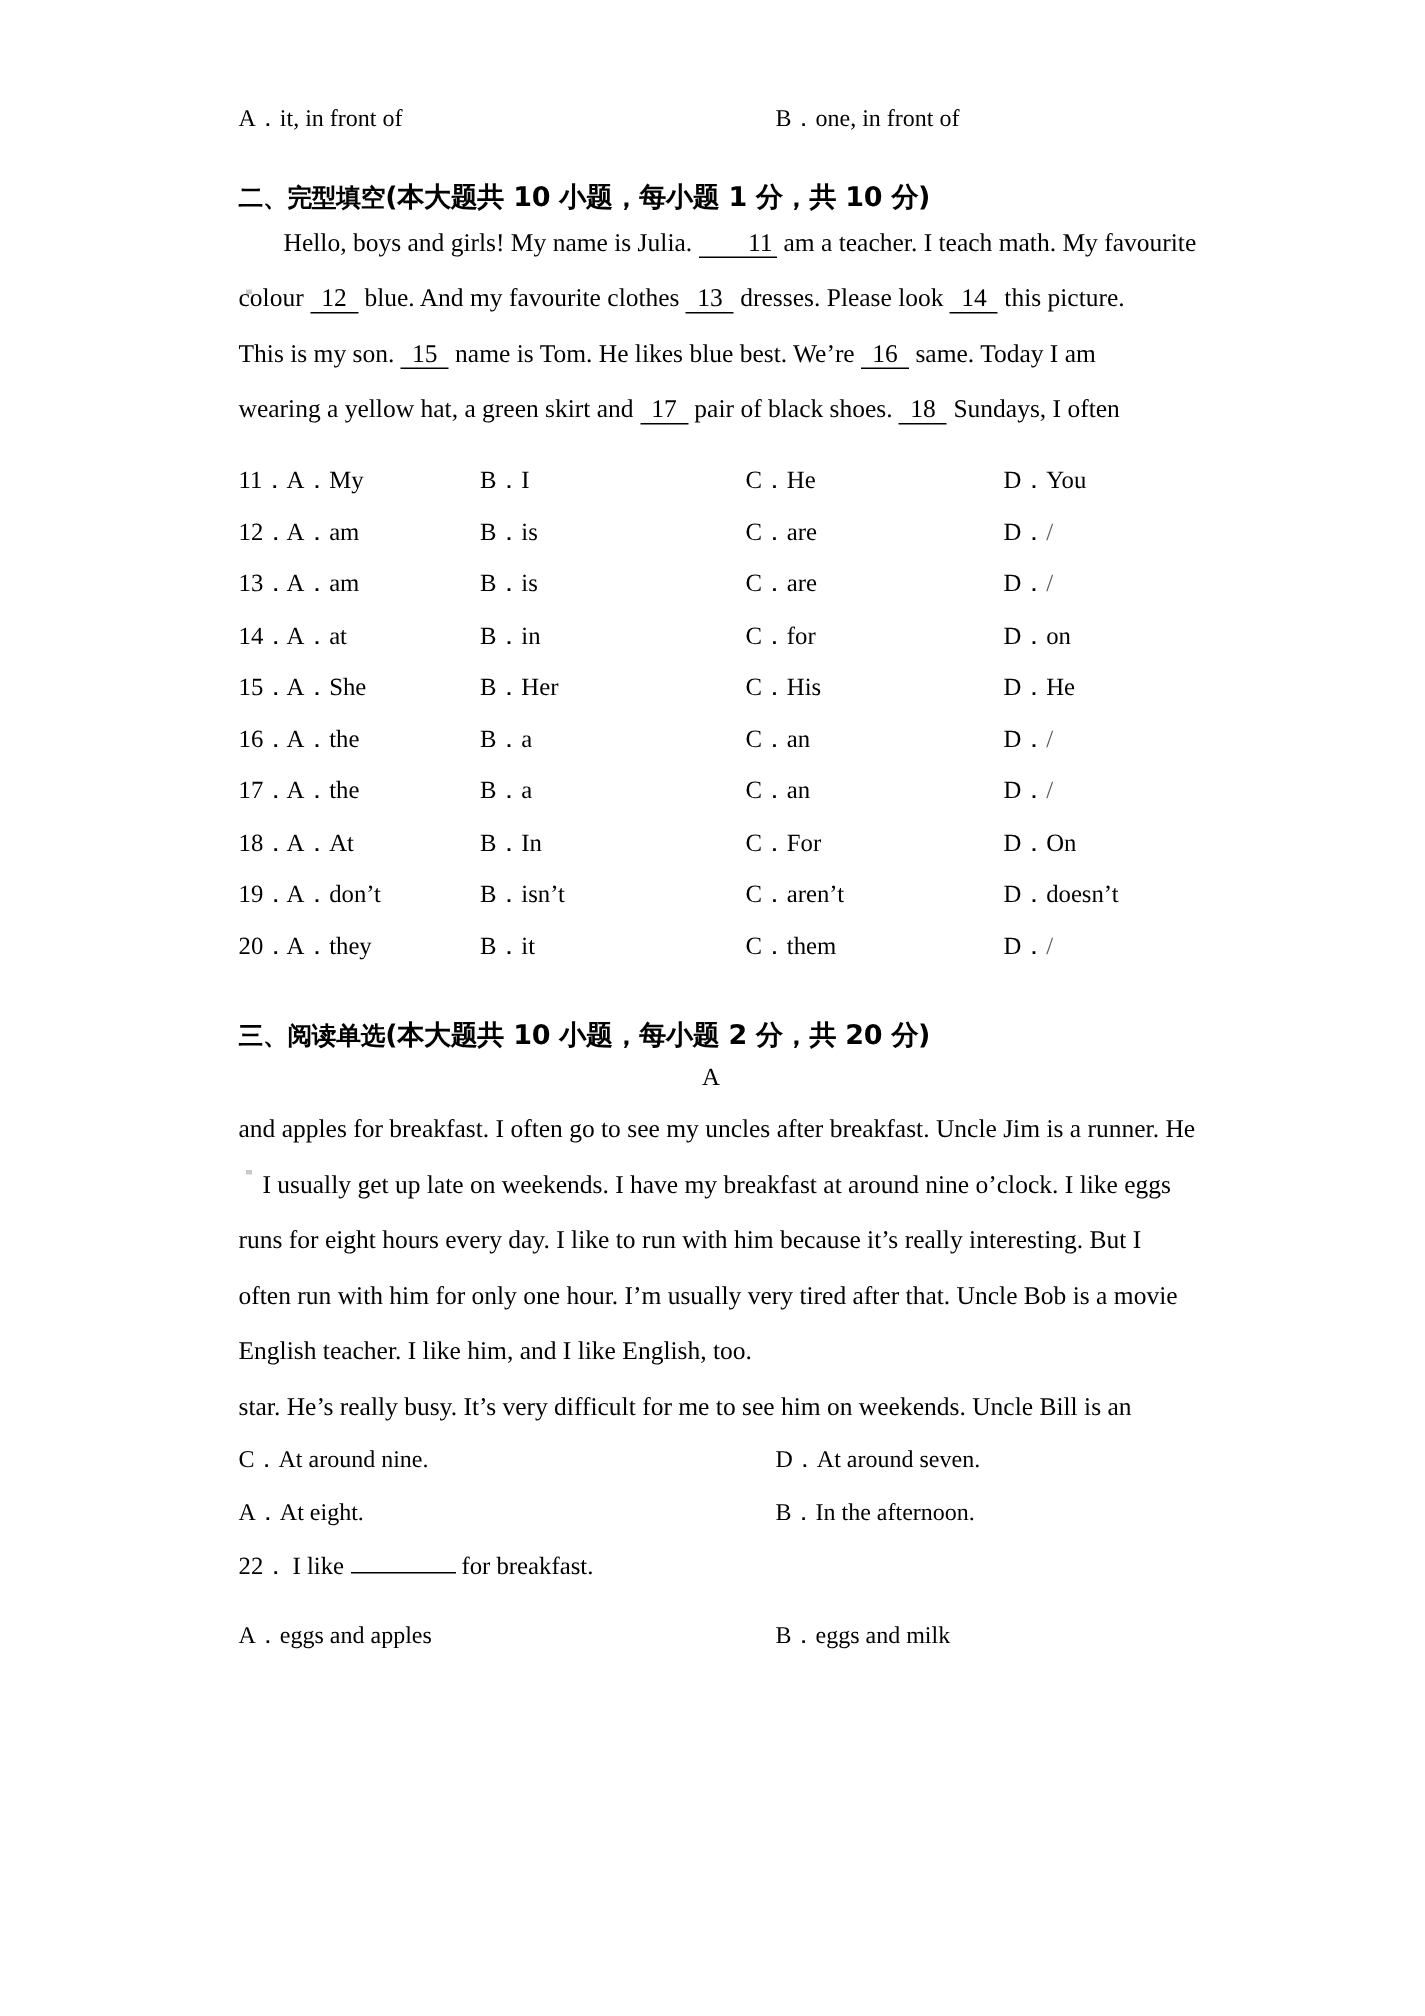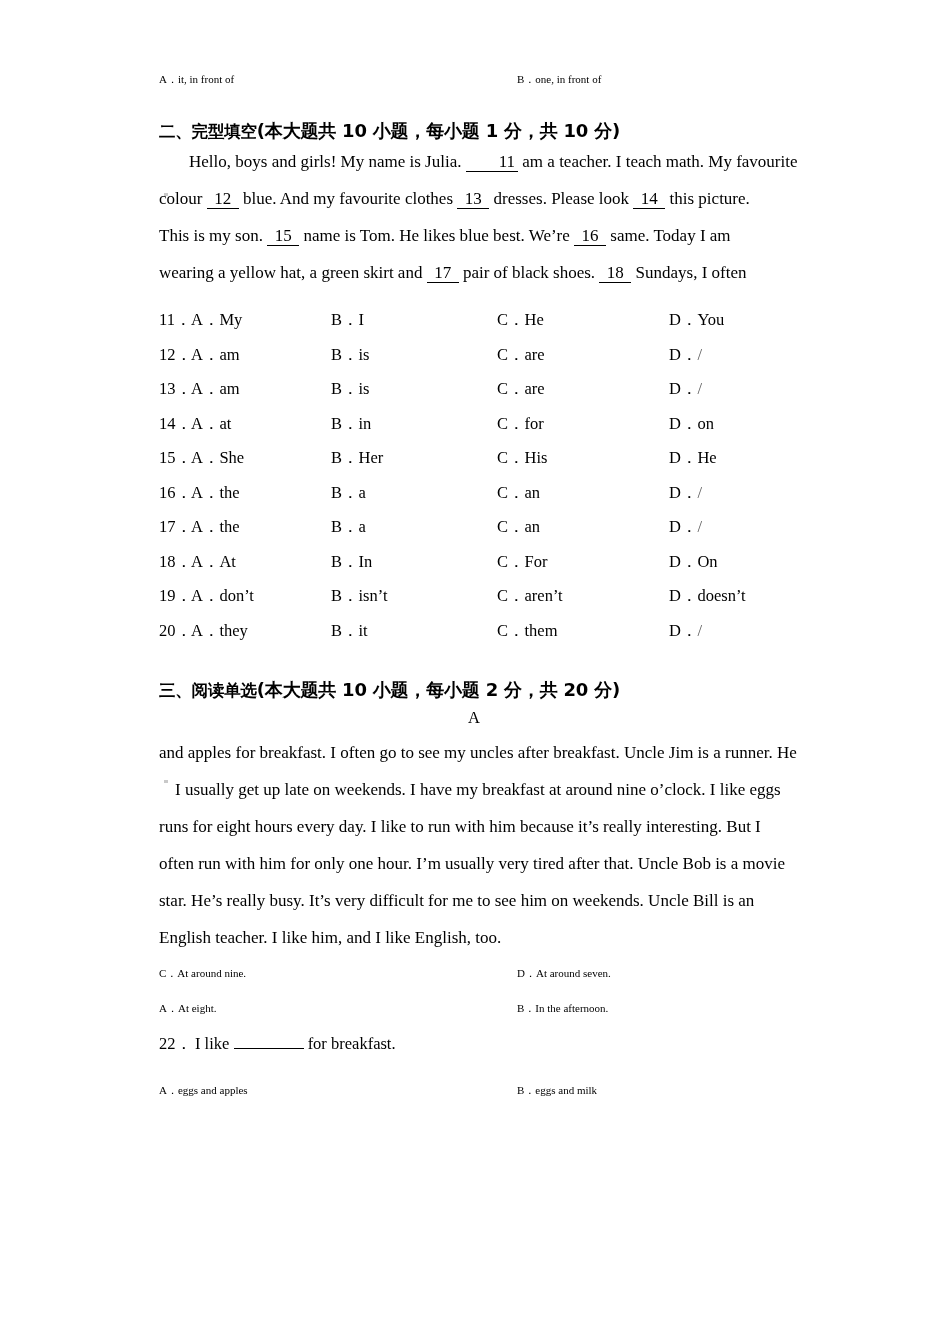--- a/index.html
+++ b/index.html
@@ -25,21 +25,21 @@
     position: absolute;
     left: 159px;
     top: 62px;
     width: 650px;
   }
 
   
   .opt-row {
     position: relative;
     height: 35px;
-    font-size: 11px;
+    font-size: 16px;
     line-height: 35px;
   }
   .opt-row .col {
     position: absolute;
     top: 0;
     white-space: nowrap;
   }
   .col-a { left: 0px; }
   .col-b { left: 358px; }
 
@@ -107,21 +107,21 @@
   .q-row .qnum::after {
     content: "．";
     letter-spacing: -2px;
   }
   .q-row .qc {
     position: absolute;
     top: 0;
     white-space: nowrap;
   }
   .qc-a { left: 32px; }
-  .qc-b { left: 172px; }
+  .qc-b { left: 161px; }
   .qc-c { left: 338px; }
   .qc-d { left: 510px; }
   .slash { color: #5a5a5a; }
 
   
   .center-mark {
     text-align: center;
     font-size: 16.5px;
     line-height: 32px;
     width: 630px;
@@ -285,22 +285,22 @@
       <span class="sh-cn">三、阅读单选</span><span class="sh-tail">(本大题共 10 小题，每小题 2 分，共 20 分)</span>
     </div>
 
     <div class="center-mark">A</div>
 
     <div>
       <p class="passage">and apples for breakfast. I often go to see my uncles after breakfast. Uncle Jim is a runner. He</p>
       <p class="passage indent1">I usually get up late on weekends. I have my breakfast at around nine o’clock. I like eggs</p>
       <p class="passage">runs for eight hours every day. I like to run with him because it’s really interesting. But I</p>
       <p class="passage">often run with him for only one hour. I’m usually very tired after that. Uncle Bob is a movie</p>
+      <p class="passage">English teacher. I like him, and I like English, too.</p>
       <p class="passage">star. He’s really busy. It’s very difficult for me to see him on weekends. Uncle Bill is an</p>
-      <p class="passage">English teacher. I like him, and I like English, too.</p>
     </div>
 
     <div class="opt-row">
       <span class="col col-a">
         <span class="letter">C</span><span class="opt-txt">At around nine.</span>
       </span>
       <span class="col col-b">
         <span class="letter">D</span><span class="opt-txt">At around seven.</span>
       </span>
     </div>

